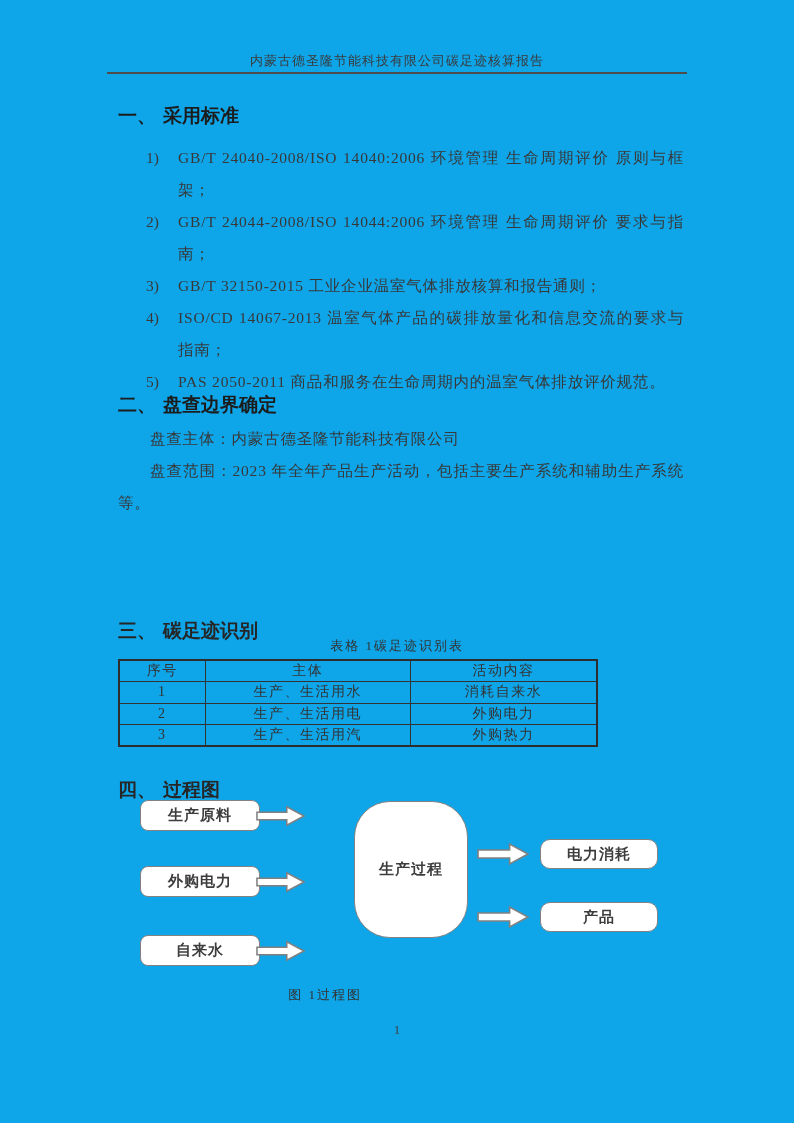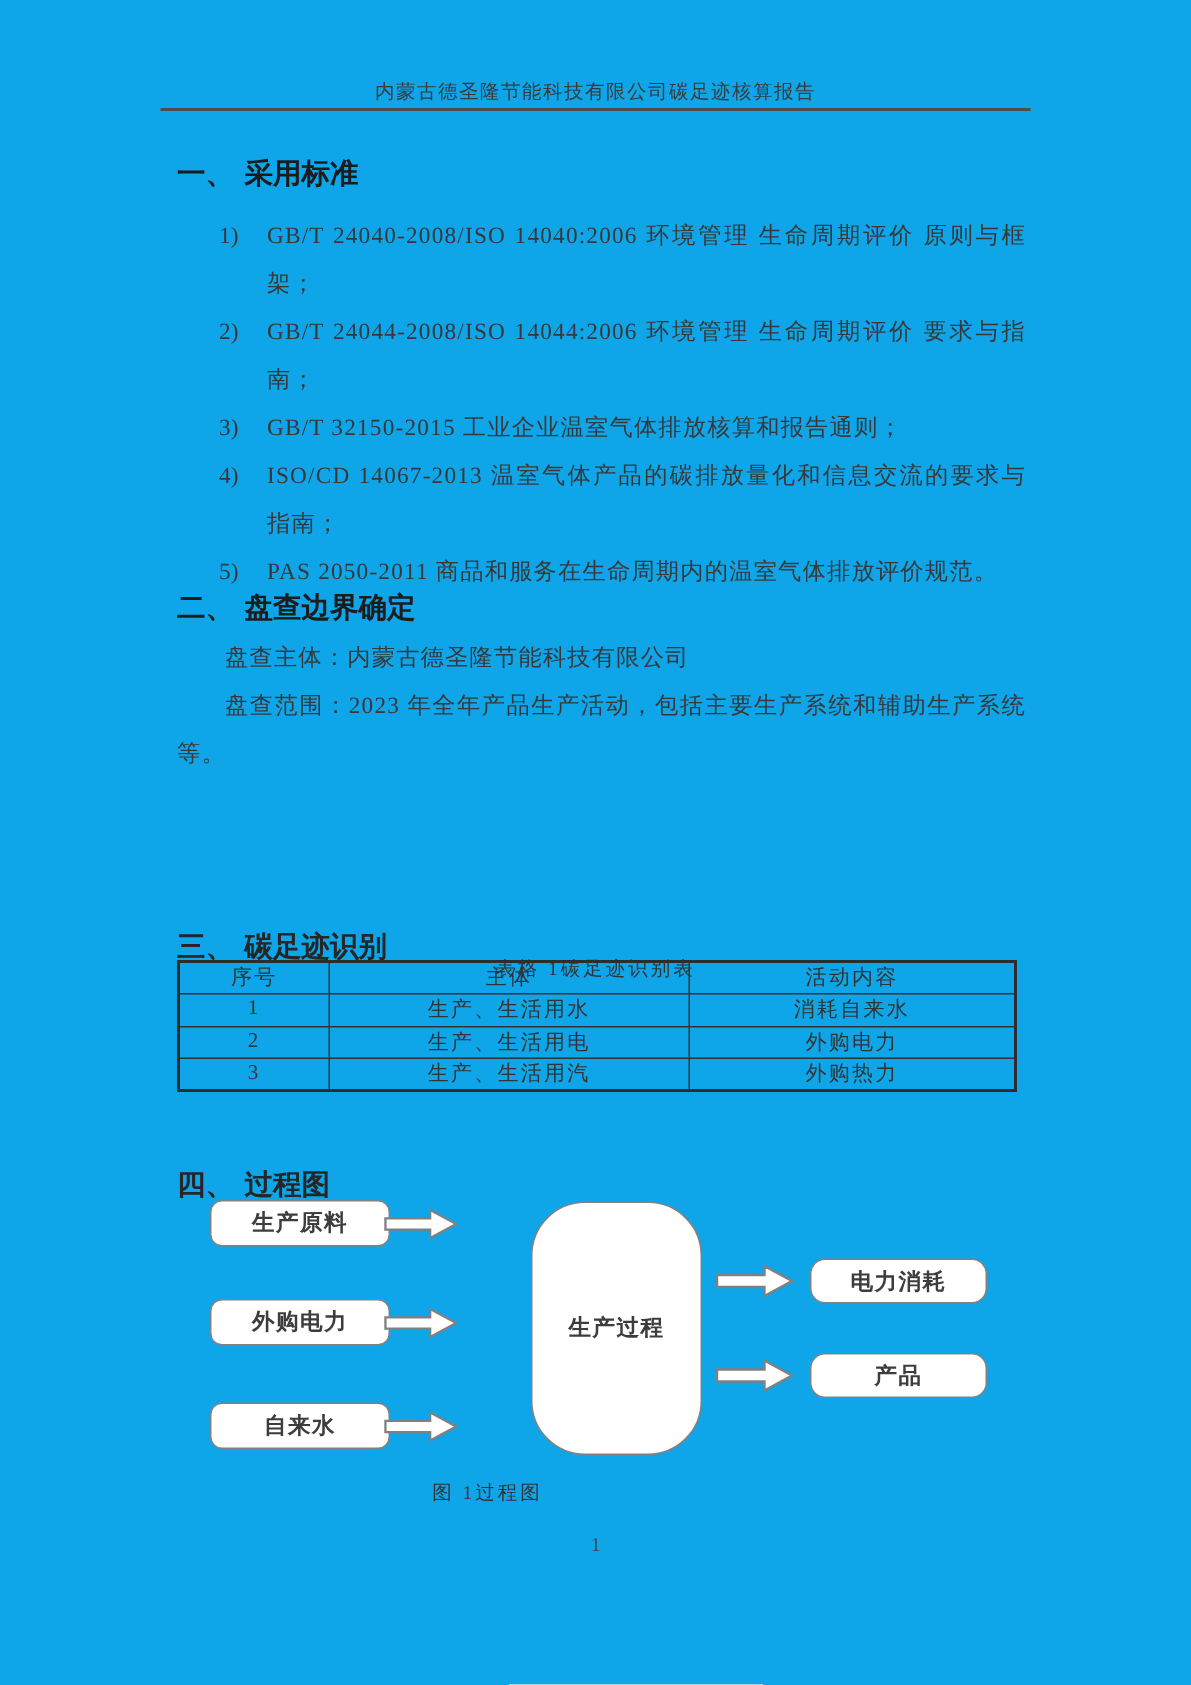--- a/index.html
+++ b/index.html
@@ -47,21 +47,21 @@
     position:absolute; top:423px; left:118px; width:566px;
     font-size:15.5px; line-height:32px; letter-spacing:0.8px;
   }
   .para { text-indent:32px; text-align:justify; }
   
   .tbl-caption {
     position:absolute; top:627px; left:0; width:794px;
     text-align:center; font-size:13px; letter-spacing:2px; color:#333;margin-top:10px;
   }
   table.ident {
-    position:absolute; top:640px; left:118px; width:560px;
+    position:absolute; top:659px; left:118px; width:480px;
     border-collapse:collapse; table-layout:fixed;
   }
   table.ident th, table.ident td {
     border:1.5px solid #333333;
     height:21.5px; padding:0;
     font-weight:normal; text-align:center; vertical-align:middle;
     font-size:14px; letter-spacing:1.5px; color:#333;
     font-family:"Liberation Serif","DejaVu Serif",serif;
   }
   table.ident { border:2px solid #2d2d2d; }
@@ -71,21 +71,21 @@
     border:1.5px solid #828282; background:#fff;
     display:flex; align-items:center; justify-content:center;
     font-family:"Liberation Sans","DejaVu Sans",sans-serif;
     font-weight:bold; font-size:15px; color:#3d3d3d; letter-spacing:1px;
   }
   .dg-in  { left:140px; width:120px; height:31px; border-radius:8px; }
   #dg-in1 { top:800px; }
   #dg-in2 { top:866px; }
   #dg-in3 { top:935px; }
   .dg-proc {
-    left:354px; top:801px; width:114px; height:169px;
+    left:354px; top:801px; width:114px; height:137px;
     border-radius:36px;
   }
   .dg-out { left:540px; width:118px; height:30px; border-radius:10px; }
   #dg-out1 { top:839px; }
   #dg-out2 { top:902px; }
   .dg-arrow { position:absolute; }
   .dg-arrow svg { display:block; width:100%; height:100%; }
   #ar1 { left:256px; top:804px; width:50px; height:24px; }
   #ar2 { left:256px; top:870px; width:50px; height:24px; }
   #ar3 { left:256px; top:939px; width:50px; height:24px; }

